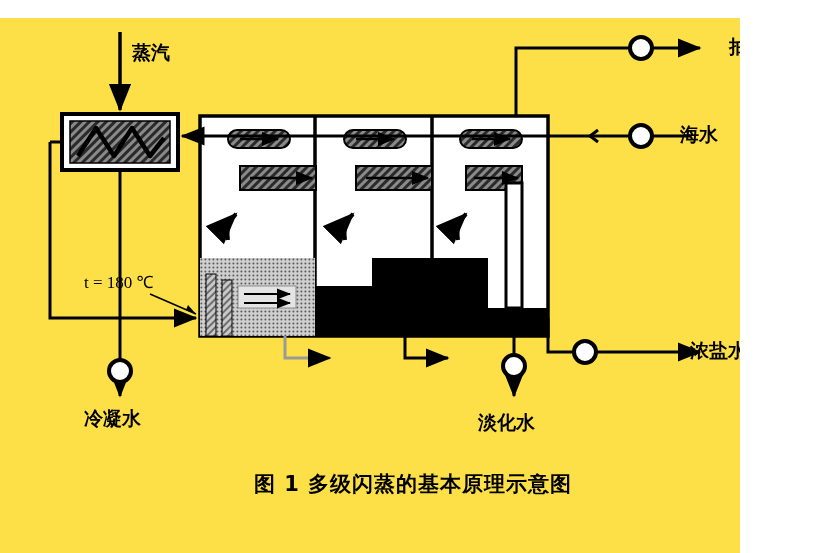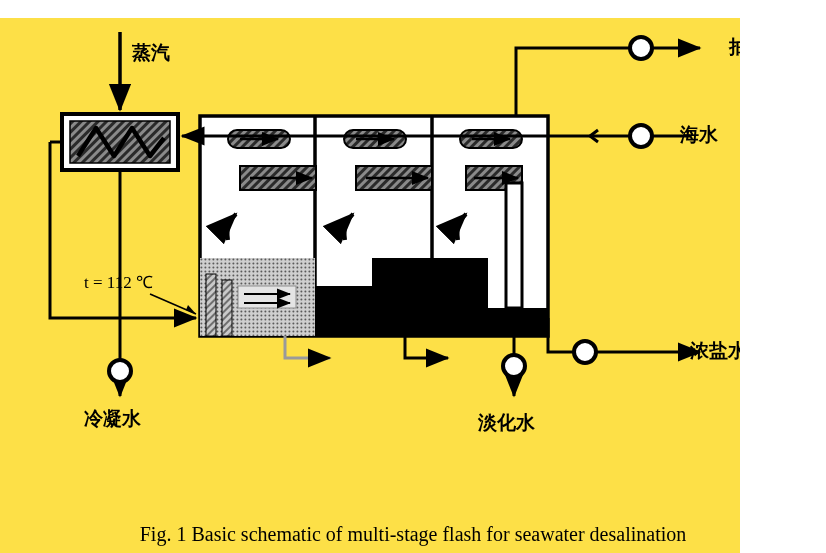--- a/index.html
+++ b/index.html
@@ -187,17 +187,17 @@
       <polygon points="196,296 186,292 188,287" fill="#000"></polygon>
     </g>
   </svg>
 
   <div class="lbl" style="left:132px; top:22px;">蒸汽</div>
   <div class="lbl" style="left:729px; top:16px;">抽气</div>
   <div class="lbl" style="left:680px; top:104px;">海水</div>
   <div class="lbl" style="left:690px; top:320px;">浓盐水</div>
   <div class="lbl" style="left:84px;  top:388px;">冷凝水</div>
   <div class="lbl" style="left:478px; top:392px;text-align:center;">淡化水</div>
-  <div class="lbl-it" style="left:84px; top:252px;">t = 112 ℃</div>
-
-  <div class="cap" id="cap-en">Fig. 1    Basic schematic of multi-stage flash for seawater desalination</div>
+  <div class="lbl-it" style="left:84px; top:252px;">t = 180 ℃</div>
+
+  <div class="cap" id="cap-cn">图 1    多级闪蒸的基本原理示意图</div>
 
 </div>
 
 </body></html>

